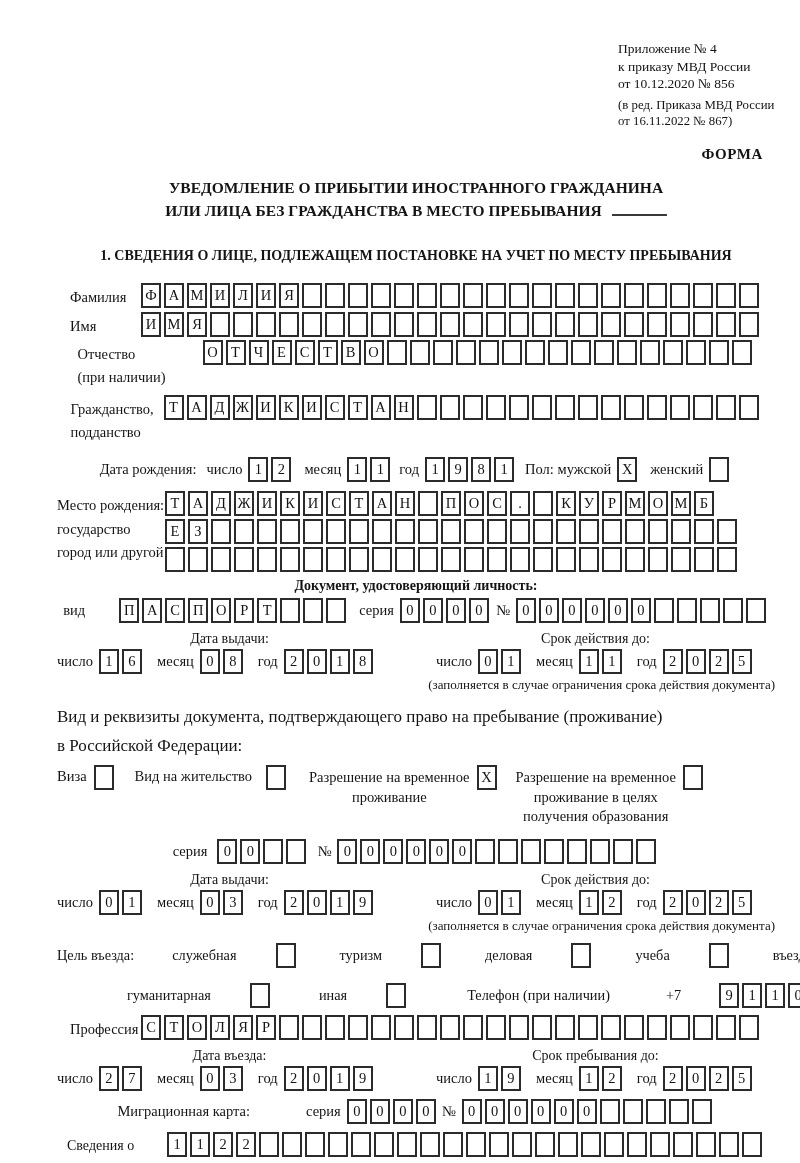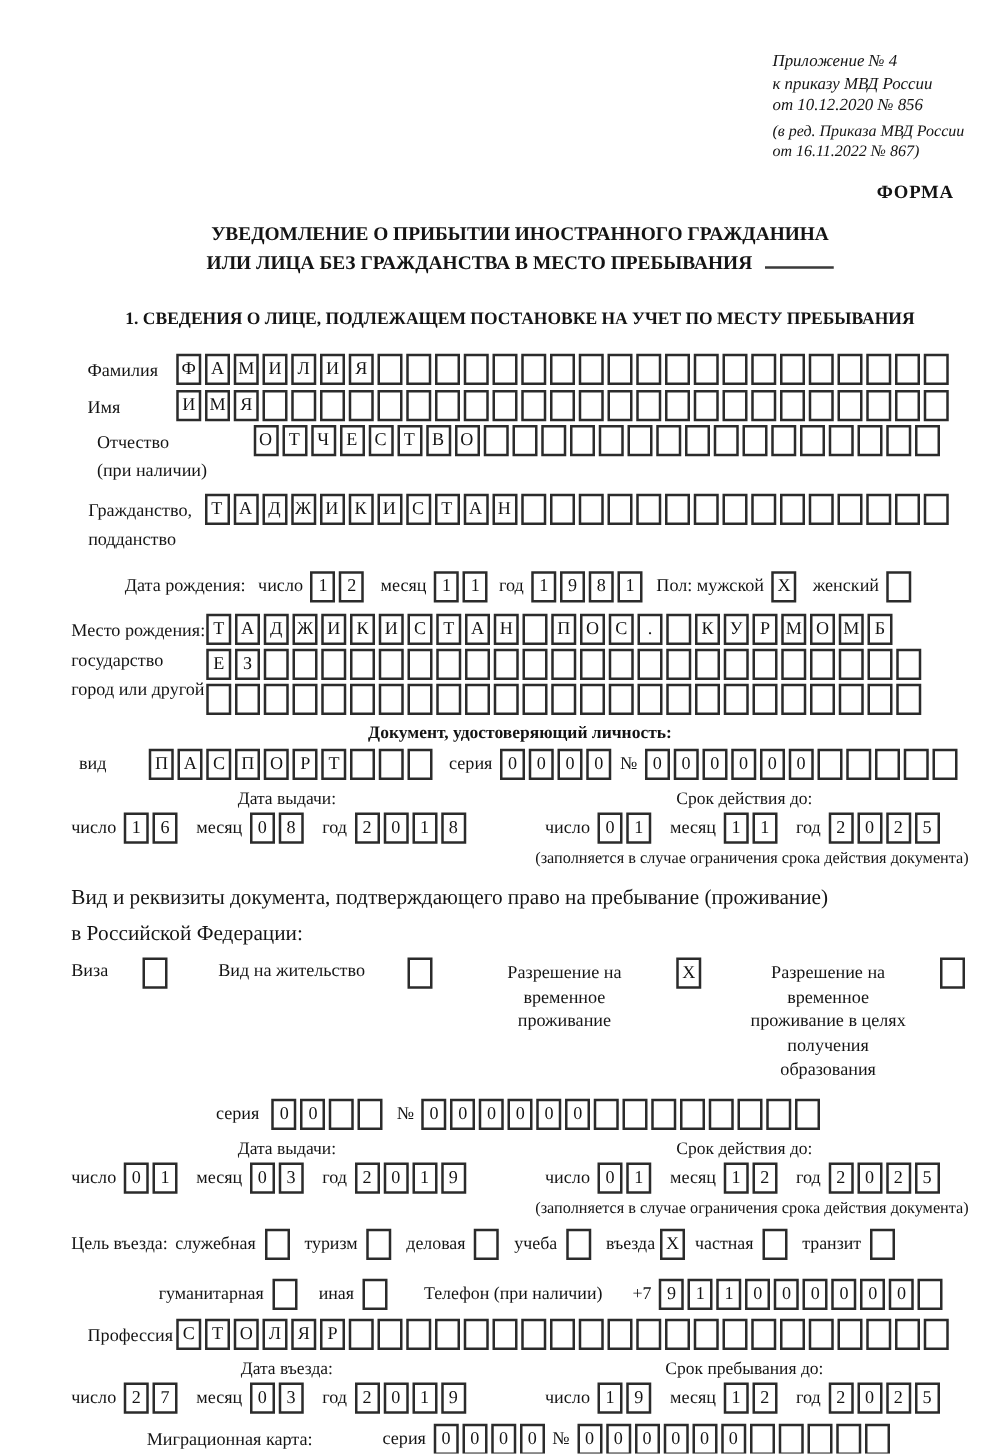--- a/index.html
+++ b/index.html
@@ -1,20 +1,20 @@
 <!DOCTYPE html>
 <html><head>
 <meta charset="utf-8">
 <style>
   html,body{margin:0;padding:0;background:#fff;}
   .page{width:800px;height:1163px;background:#fff;color:#141414;overflow:hidden;
         font-family:"Liberation Serif","DejaVu Serif",serif;}
   .content{padding:40px 25px 0 57px;width:718px;}
   
-  .hdr{margin-left:561px;width:157px;font-size:13.5px;line-height:1.3;font-style:italic;}
+  .hdr{margin-left:561px;width:157px;font-size:13.5px;line-height:1.3;}
   .hdr .small{font-size:12.8px;}
   .hdr .gap{margin-top:4px;}
   .form-label{text-align:right;font-weight:bold;font-size:15px;letter-spacing:.6px;margin:16px 12px 0 0;}
   .title{text-align:center;font-weight:bold;font-size:15.5px;line-height:1.5;margin-top:13px;}
   .blank-line{display:inline-block;width:55px;border-bottom:2px solid #3a3a3a;margin-left:10px;}
   .sec-head{font-weight:bold;font-size:14px;margin-top:26px;text-align:center;white-space:nowrap;}
   
   .boxes{display:inline-flex;flex-wrap:nowrap;}
   .cell{box-sizing:border-box;flex:0 0 auto;width:20px;height:25px;margin-right:3px;
         border:2px solid #2b2b2b;display:inline-flex;align-items:center;justify-content:center;
@@ -29,25 +29,25 @@
   .dp-col-l{width:345px;}
   .dp-col-r{flex:1;margin-left:14px;}
   .dp-head{text-align:center;font-size:14px;}
   .dp-row{display:flex;align-items:center;margin-top:2px;}
   .dp-row .dlabel{margin:0 6px 0 0;}
   .dp-row .gap2{margin-left:12px;}
   .note{font-size:13px;margin-top:3px;}
   .note.right{text-align:right;}
   .para{font-size:17px;line-height:1.7;margin-top:10px;}
   
-  .ckrow{display:flex;align-items:flex-start;margin-top:4px;font-size:14.5px;gap:20px;}
+  .ckrow{display:flex;align-items:flex-start;margin-top:4px;font-size:14.5px;}
   .cklabel{white-space:nowrap;padding-top:3px;}
   .ckmulti{text-align:center;line-height:1.35;padding-top:3px;}
   .ck{margin-left:7px;}
-  .inline-row{display:flex;align-items:center;font-size:14.3px;white-space:nowrap;}
+  .inline-row{display:flex;align-items:center;font-size:14.3px;white-space:nowrap;gap:32px;}
 </style>
 </head>
 <body>
 
 <div class="page">
 <div class="content">
 
   <div class="hdr">
     <div>Приложение № 4</div>
     <div>к приказу МВД России</div>

